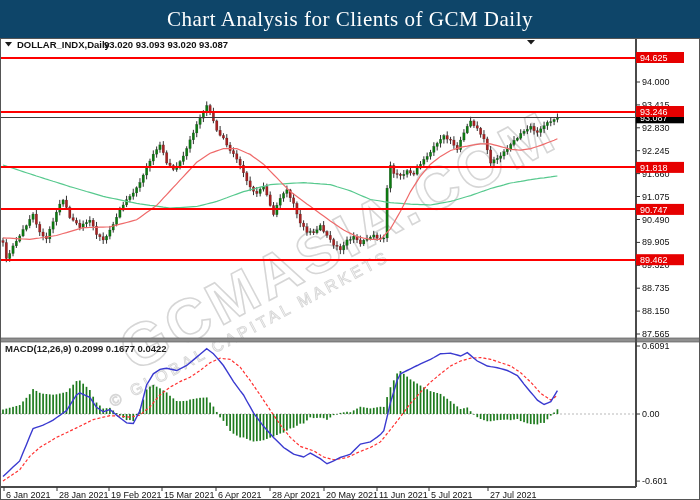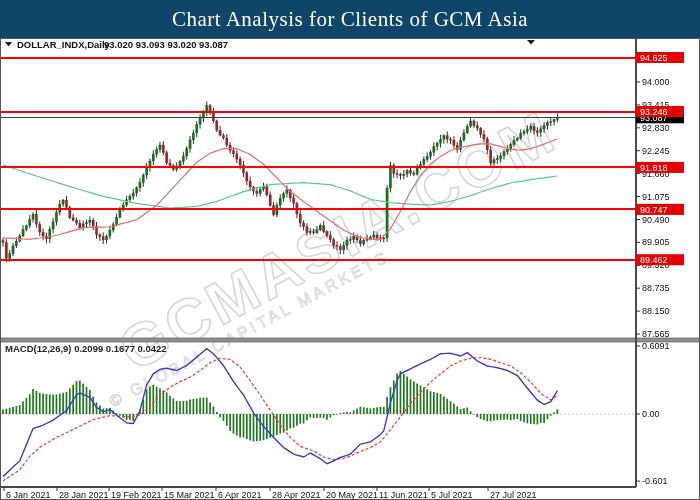--- a/index.html
+++ b/index.html
@@ -9,21 +9,21 @@
             color:#fff;text-align:center;line-height:38px;font-family:"Liberation Serif",serif;
             font-size:21px;letter-spacing:.5px;}
   #chart-svg{position:absolute;left:0;top:0;}
   text{font-family:"Liberation Sans",sans-serif;}
 </style>
 </head>
 <body>
 
 <div id="stage">
   <div id="titlebar">
-    <span>Chart Analysis for Clients of GCM Asia</span>
+    <span>Chart Analysis for Clients of GCM Daily</span>
   </div>
 
   <svg id="chart-svg" width="700" height="500" viewBox="0 0 700 500">
 
     <rect x="0" y="38" width="700" height="462" fill="#ffffff"></rect>
 
     <text id="wm-big" x="340" y="245" text-anchor="middle" dominant-baseline="middle" font-size="60" font-weight="bold" letter-spacing="4" fill="none" stroke="#c9c9c9" stroke-width="1.6" opacity="0.75" transform="rotate(-28 340 245)">GCMASIA.COM</text>
     <text id="wm-small" x="250" y="330" text-anchor="middle" dominant-baseline="middle" font-size="16" letter-spacing="3.5" fill="none" stroke="#cfcfcf" stroke-width="0.9" opacity="0.85" transform="rotate(-28 250 330)">© GLOBAL CAPITAL MARKETS</text>
 
     <g id="gen">

